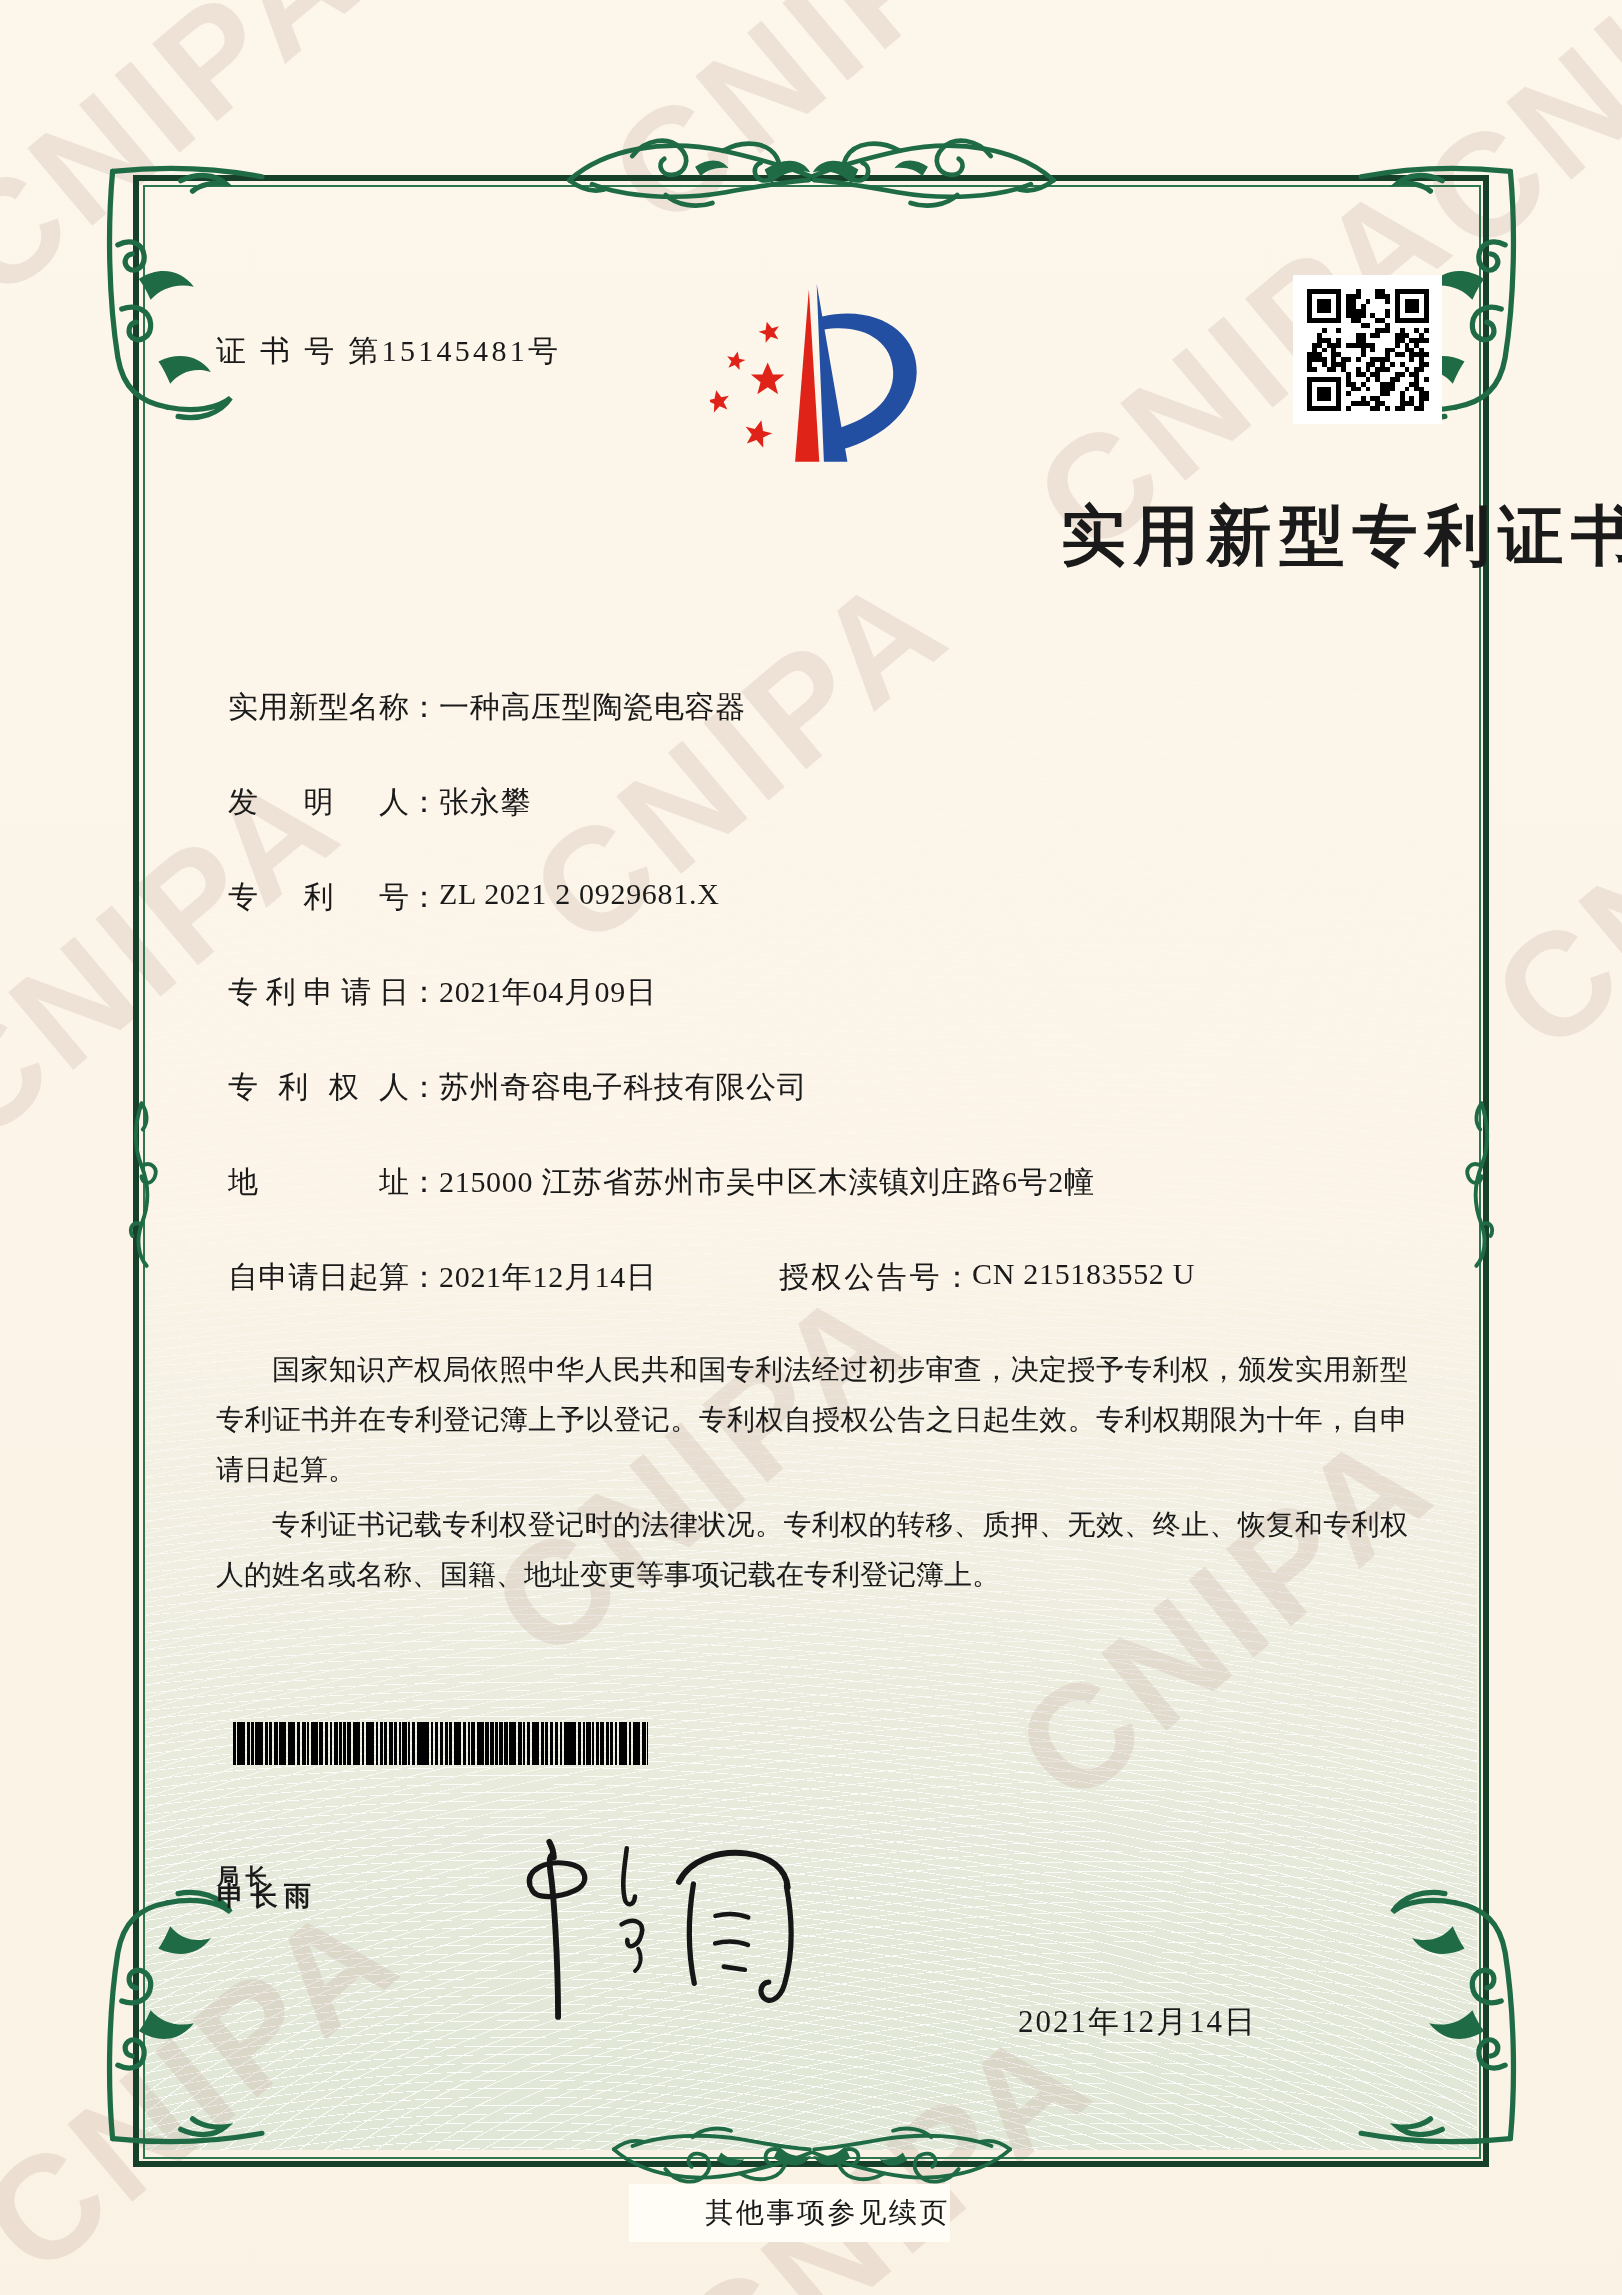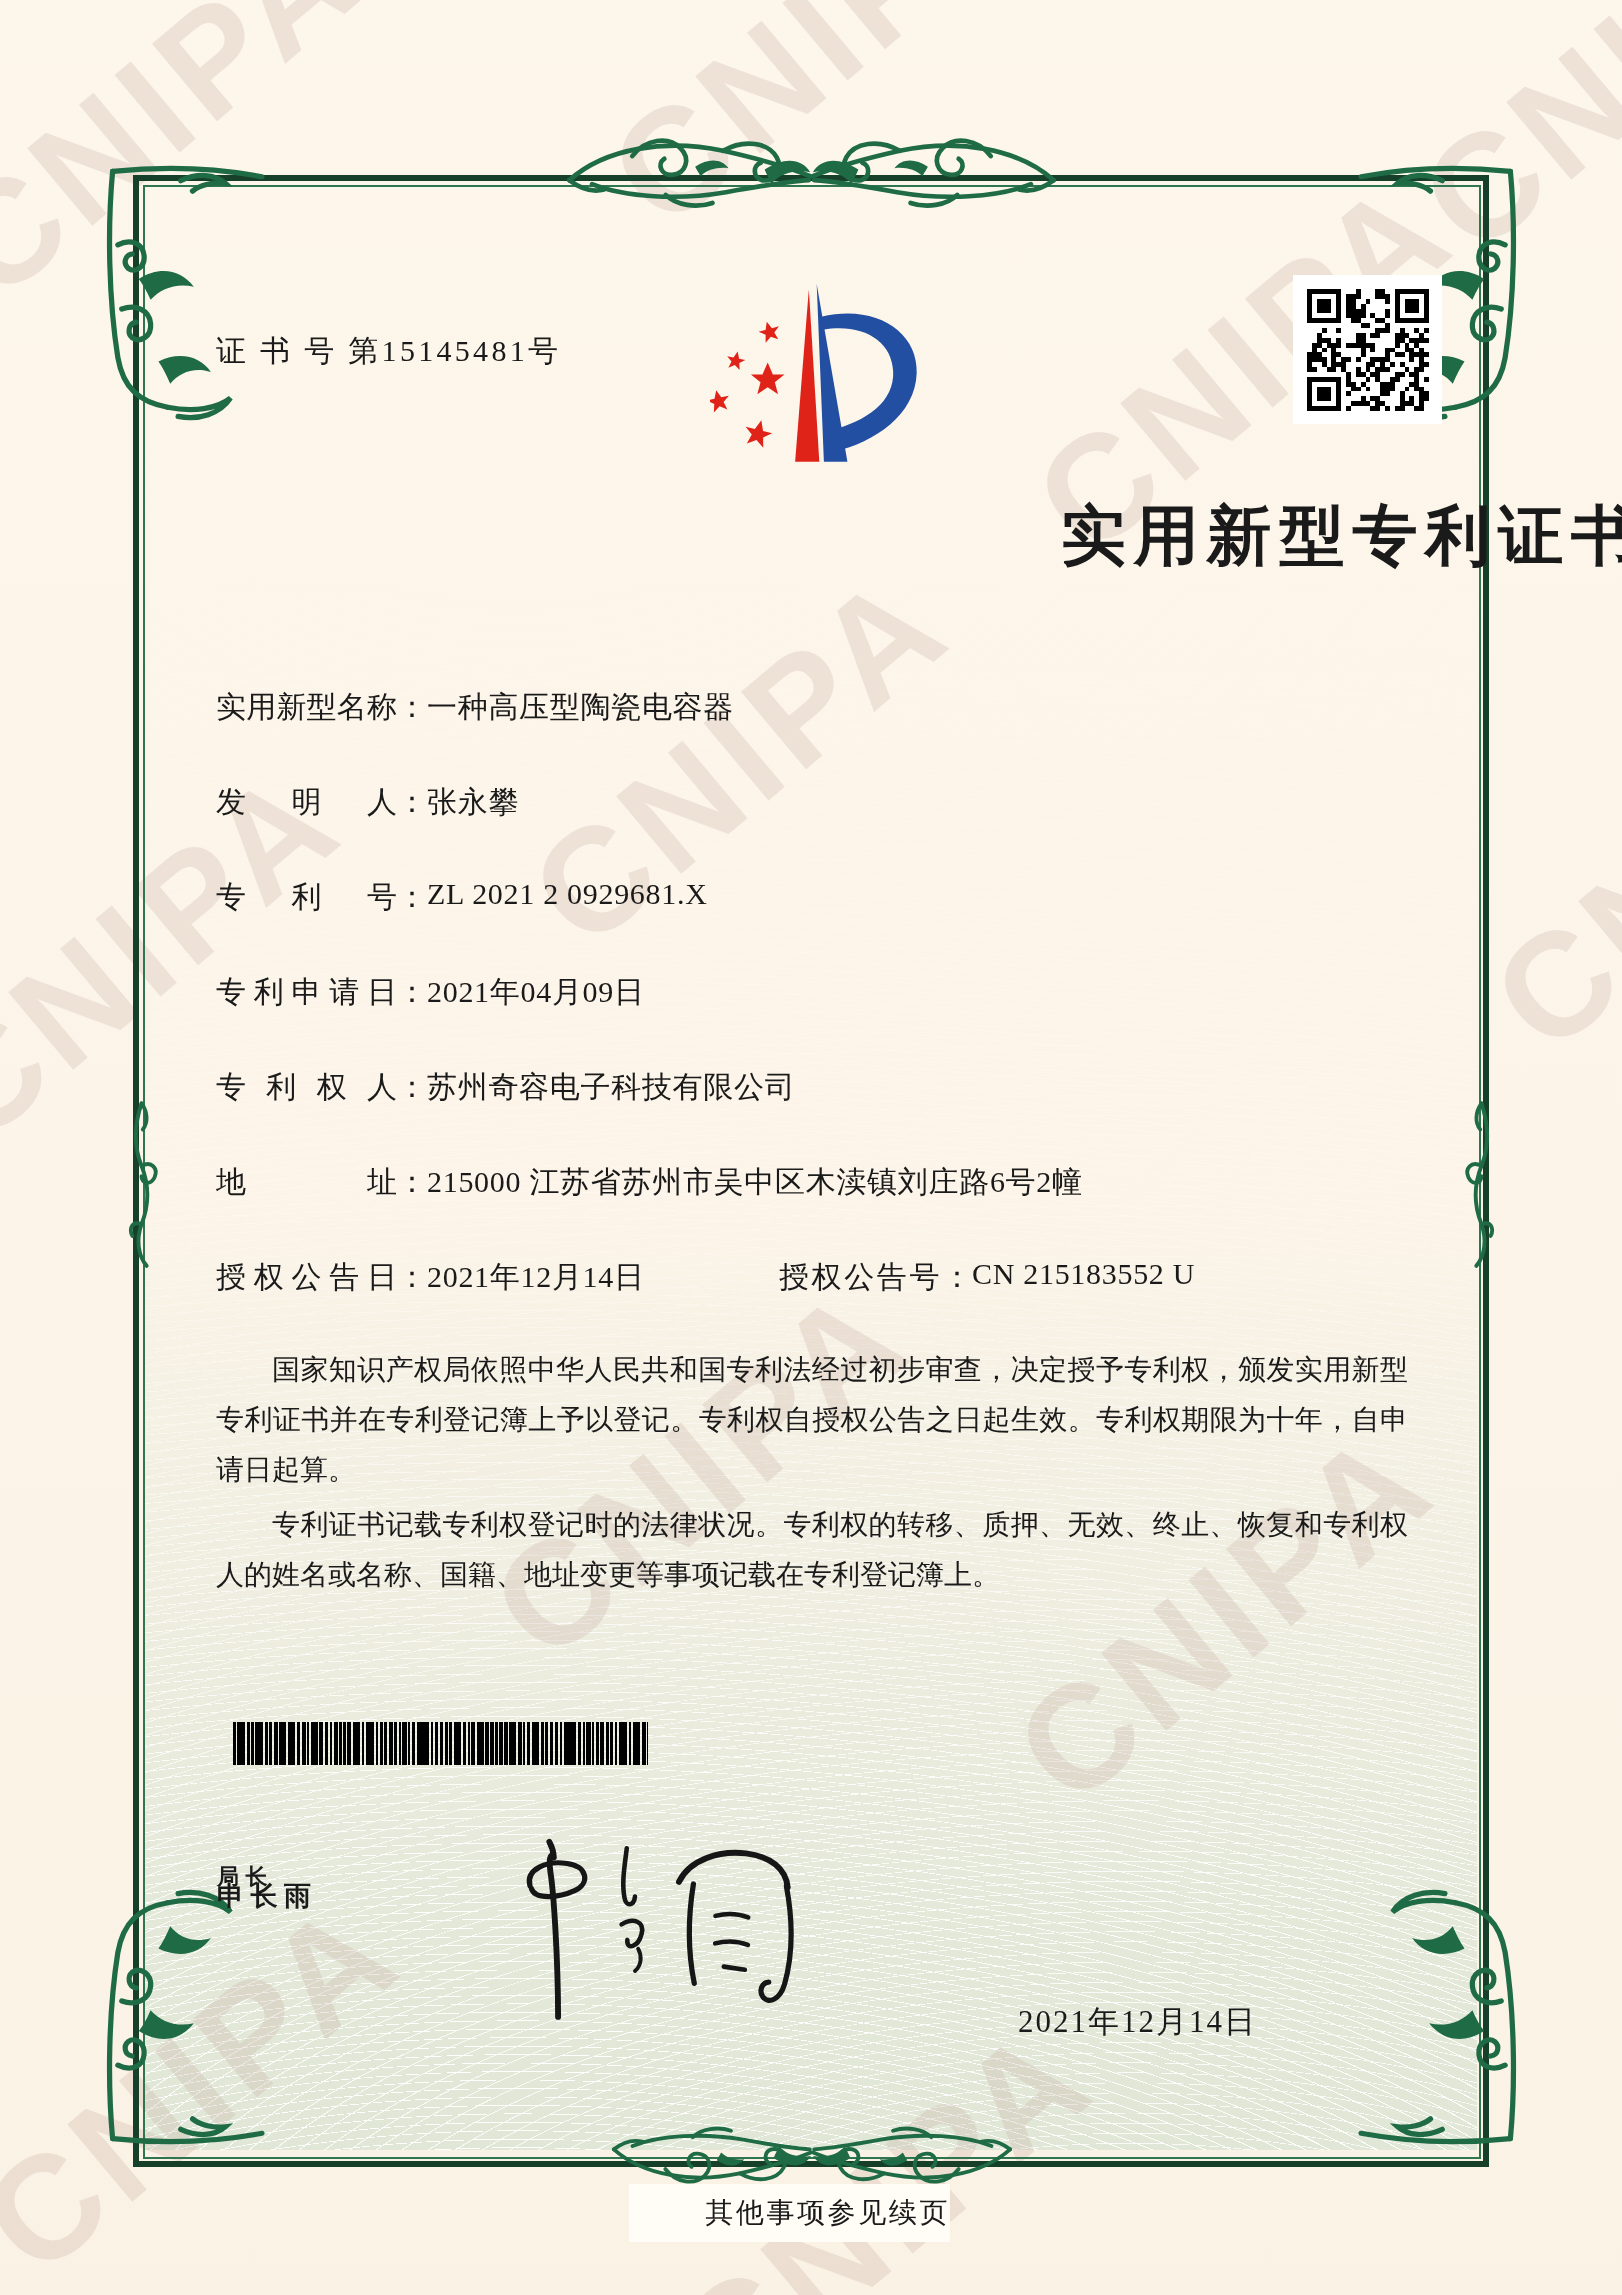--- a/index.html
+++ b/index.html
@@ -31,21 +31,21 @@
   
   .content{position:absolute;inset:0;z-index:6;}
   .cert-no{position:absolute;left:216px;top:296px;font-size:30px;letter-spacing:3.3px;margin-top:35px;}
   .logo{position:absolute;left:710px;top:267px;width:216px;height:200px;}
   .qr{position:absolute;left:1293px;top:275px;width:149px;height:149px;background:#ffffff;}
   .qr svg{position:absolute;left:13.7px;top:13.7px;}
   .title{position:absolute;left:0;top:492px;width:100%;text-align:right;
     font-size:65px;font-weight:700;letter-spacing:7.9px;padding-left:21px;}
   .fields{position:absolute;left:216px;top:687px;width:1197px;font-size:30px;}
   .frow{position:relative;height:95px;white-space:nowrap;}
-  .flabel{display:inline-block;width:181px;text-align:justify;text-align-last:justify;vertical-align:top;}
+  .flabel{display:inline-block;width:181px;text-align:justify;text-align-last:justify;vertical-align:top;margin-left:12px;}
   .fcolon{display:inline-block;vertical-align:top;}
   .fvalue{display:inline-block;vertical-align:top;letter-spacing:0.7px;}
   .fgroup2{position:absolute;left:563px;top:0;}
   .fgroup2 .flabel2{letter-spacing:2.6px;}
   .paras{position:absolute;left:216px;top:1345px;width:1192px;font-size:28px;line-height:50px;
     text-align:justify;}
   .paras p{margin:0 0 5.2px 0;text-indent:56px;}
   .barcode{position:absolute;left:233px;top:1722px;width:415px;height:43px;
     background-image:
       repeating-linear-gradient(90deg,#000 0 2.6px,rgba(0,0,0,0) 2.6px 4.6px),
@@ -404,21 +404,21 @@
     <div class="title">实用新型专利证书</div>
 
     <div class="fields">
       <div class="frow"><span class="flabel">实用新型名称</span><span class="fcolon">：</span><span class="fvalue">一种高压型陶瓷电容器</span></div>
       <div class="frow"><span class="flabel">发明人</span><span class="fcolon">：</span><span class="fvalue">张永攀</span></div>
       <div class="frow"><span class="flabel">专利号</span><span class="fcolon">：</span><span class="fvalue">ZL 2021 2 0929681.X</span></div>
       <div class="frow"><span class="flabel">专利申请日</span><span class="fcolon">：</span><span class="fvalue">2021年04月09日</span></div>
       <div class="frow"><span class="flabel">专利权人</span><span class="fcolon">：</span><span class="fvalue">苏州奇容电子科技有限公司</span></div>
       <div class="frow"><span class="flabel">地址</span><span class="fcolon">：</span><span class="fvalue">215000 江苏省苏州市吴中区木渎镇刘庄路6号2幢</span></div>
       <div class="frow">
-        <span class="flabel">授权公告日</span><span class="fcolon">：</span><span class="fvalue">2021年12月14日</span>
+        <span class="flabel">自申请日起算</span><span class="fcolon">：</span><span class="fvalue">2021年12月14日</span>
         <span class="fgroup2"><span class="flabel2">授权公告号</span><span class="fcolon">：</span><span class="fvalue">CN 215183552 U</span></span>
       </div>
     </div>
 
     <div class="paras">
       <p>国家知识产权局依照中华人民共和国专利法经过初步审查，决定授予专利权，颁发实用新型专利证书并在专利登记簿上予以登记。专利权自授权公告之日起生效。专利权期限为十年，自申请日起算。</p>
       <p>专利证书记载专利权登记时的法律状况。专利权的转移、质押、无效、终止、恢复和专利权人的姓名或名称、国籍、地址变更等事项记载在专利登记簿上。</p>
     </div>
 
     <div class="barcode"></div>

